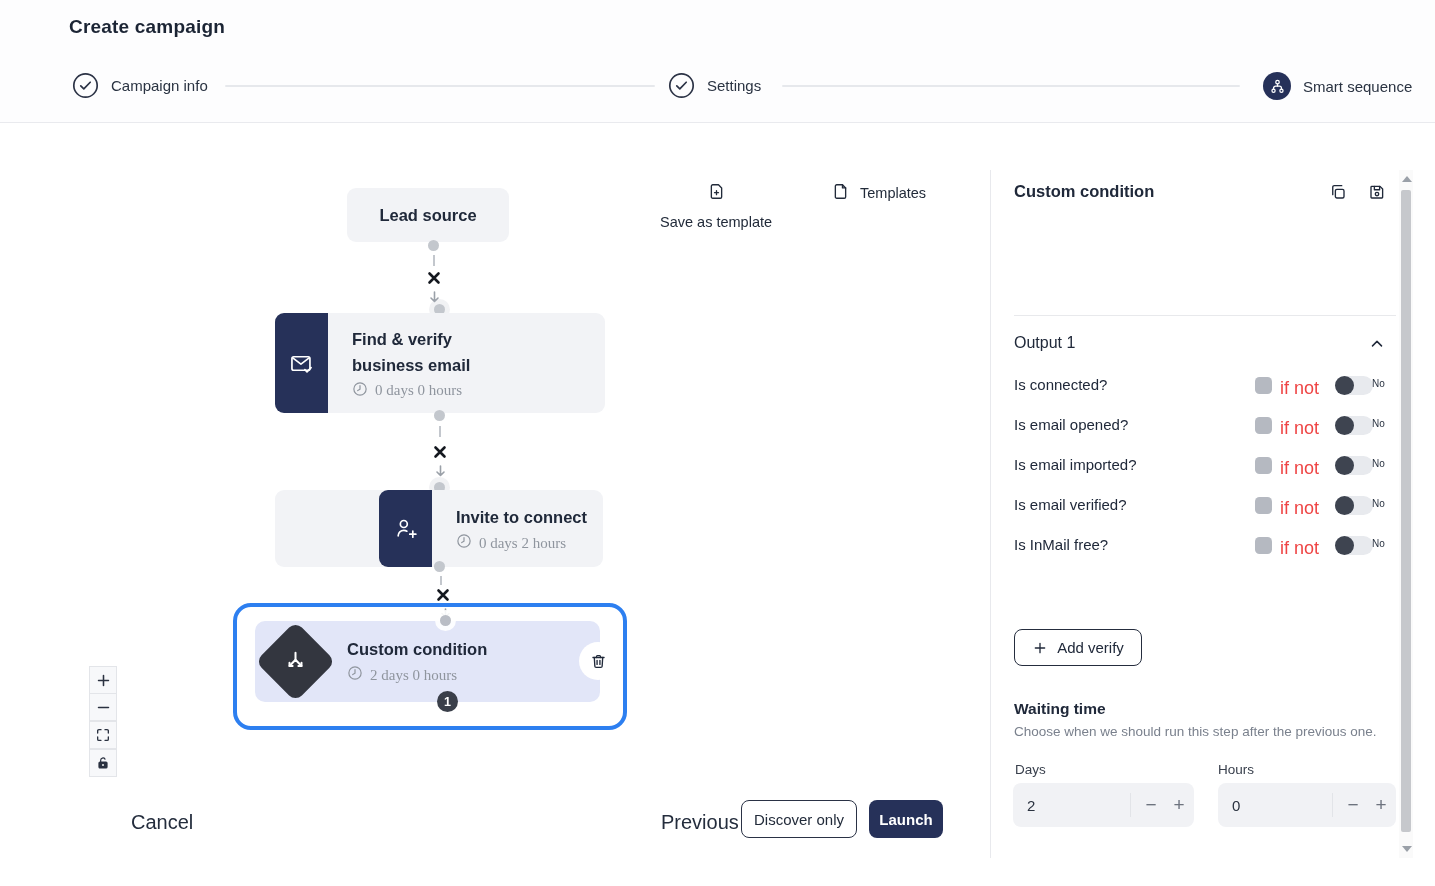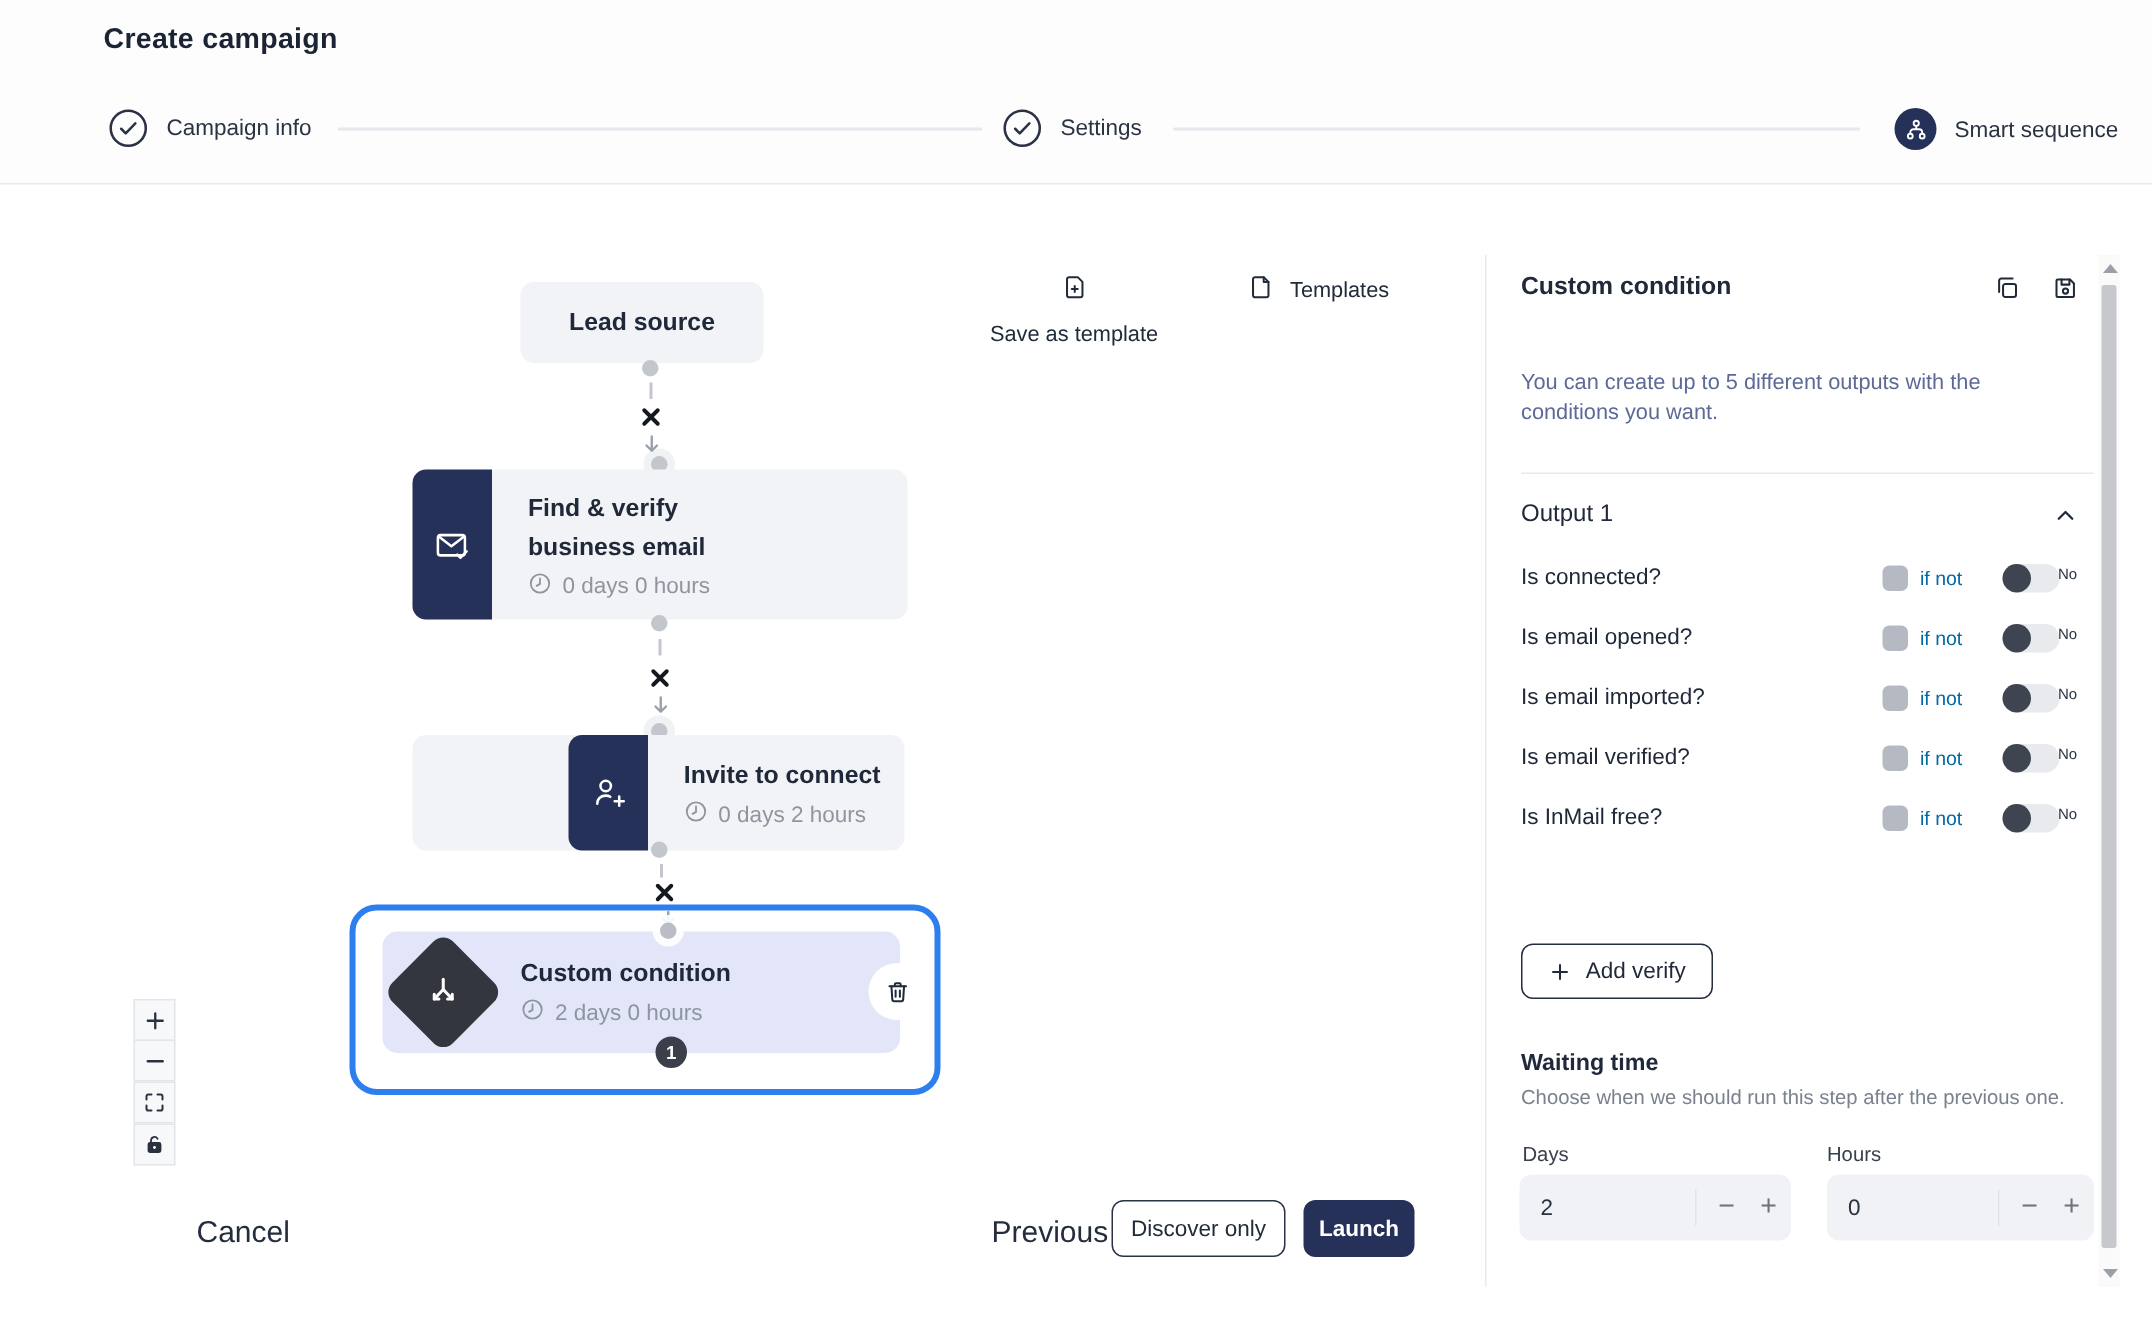--- a/index.html
+++ b/index.html
@@ -22,21 +22,21 @@
   .canvas-toolbar-item { position:absolute; top:182px; display:flex; align-items:center; gap:10px;
     font-size:14.5px; color:#222b3a; cursor:pointer; }
   .v-divider { position:absolute; left:990px; top:170px; width:1px; height:688px; background:#e8e9ed; }
 
   .node-plain { position:absolute; background:#f2f3f6; border-radius:9px; display:flex; align-items:center; justify-content:center;
     font-size:16.5px; font-weight:700; color:#20293a; }
   .node { position:absolute; display:flex; background:#f2f3f6; border-radius:9px; }
   .node-iconpanel { width:53px; background:#263159; border-radius:9px 0 0 9px; display:flex; align-items:center; justify-content:center; flex-shrink:0; }
   .node-body { padding:14px 16px 14px 24px; display:flex; flex-direction:column; justify-content:center; }
   .node-title { font-size:16.5px; font-weight:700; color:#20293a; line-height:26px; }
-  .node-wait { display:flex; align-items:center; gap:7px; font-size:15px; color:#8f959e; margin-top:3px; }
+  .node-wait { display:flex; align-items:center; gap:7px; font-size:15px; color:#8f959e; margin-top:3px;font-family:Liberation Serif, serif; }
 
   .dot { position:absolute; width:11px; height:11px; border-radius:50%; background:#c3c7cd; }
   .dot-halo { box-shadow:0 0 0 5px rgba(180,185,195,.18); }
   .dash-v { position:absolute; width:0; border-left:2px dashed #c3c7cd; }
   .conn-x { position:absolute; width:14px; height:14px; }
   .conn-arrow { position:absolute; width:11px; height:12px; }
 
   .select-box { position:absolute; left:233px; top:603px; width:394px; height:127px;
     border:4px solid #2d7ff0; border-radius:18px; background:#fff; }
   .custom-node { position:absolute; left:255px; top:621px; width:345px; height:81px; background:#e2e6f8; border-radius:10px; }
@@ -64,21 +64,21 @@
   .panel-title { position:absolute; left:1014px; top:182px; font-size:16.5px; font-weight:700; color:#20293a; }
   .panel-icon { position:absolute; top:183px; width:18px; height:18px; cursor:pointer; }
   .panel-desc { position:absolute; left:1014px; top:245px; width:340px; font-size:14.5px; line-height:20px; color:#5d6a97; }
   .h-divider { position:absolute; left:1014px; top:315px; width:382px; height:1px; background:#e8e9ec; }
   .output-title { position:absolute; left:1014px; top:334px; font-size:16px; font-weight:500; color:#20293a; }
   .chevron-btn { position:absolute; left:1368px; top:335px; width:18px; height:18px; cursor:pointer; }
 
   .cond-row { position:absolute; left:1014px; width:382px; height:24px; }
   .cond-label { position:absolute; left:0; top:2px; font-size:15px; color:#20293a; }
   .cond-cb { position:absolute; left:241px; top:3px; width:17px; height:17px; background:#b5b9c1; border-radius:4.5px; cursor:pointer; }
-  .cond-ifnot { position:absolute; left:266px; top:4px; font-size:13px; color:#0369a1; }
+  .cond-ifnot { position:absolute; left:266px; top:4px; font-size:18px; color:#ef4444; }
   .cond-toggle { position:absolute; left:321px; top:2px; width:38px; height:19px; background:#e8eaee; border-radius:10px; cursor:pointer; }
   .cond-knob { position:absolute; left:0; top:0; width:19px; height:19px; border-radius:50%; background:#3e4450; }
   .cond-no { position:absolute; left:358px; top:4px; font-size:10px; color:#2a3342; }
 
   .add-output { position:absolute; left:1014px; top:629px; width:128px; height:37px; border:1.5px solid #252d3e; border-radius:8px;
     background:#fff; display:flex; align-items:center; justify-content:center; gap:9px; font-size:15px; color:#20293a; cursor:pointer; }
 
   .waiting-title { position:absolute; left:1014px; top:700px; font-size:15.5px; font-weight:700; color:#20293a; }
   .waiting-sub { position:absolute; left:1014px; top:724px; font-size:13.5px; color:#7a818d; }
   .num-label { position:absolute; top:762px; font-size:13.5px; color:#39404d; }
@@ -319,21 +319,20 @@
     </svg>
   </div>
   <div class="panel-icon" style="left:1368px;">
     <svg viewBox="0 0 24 24" width="18" height="18" fill="none" stroke="#20293a" stroke-width="1.8" stroke-linecap="round" stroke-linejoin="round">
       <path d="M5 4.5h11l3.5 3.5v11a1 1 0 0 1-1 1H5a1 1 0 0 1-1-1v-13.5a1 1 0 0 1 1-1z"></path>
       <path d="M8.5 4.5v4.5h7V4.5"></path>
       <circle cx="12" cy="14.7" r="2.3"></circle>
     </svg>
   </div>
 
-  <div class="panel-desc">You can create up to 5 different outputs with the conditions you want.</div>
   <div class="h-divider"></div>
 
   <div class="output-title">Output 1</div>
   <div class="chevron-btn">
     <svg viewBox="0 0 24 24" width="18" height="18" fill="none" stroke="#20293a" stroke-width="2" stroke-linecap="round" stroke-linejoin="round">
         <path d="M6 14.5l6-6 6 6"></path>
       </svg>
   </div>
 
   <div class="cond-row" style="top:374px;">

